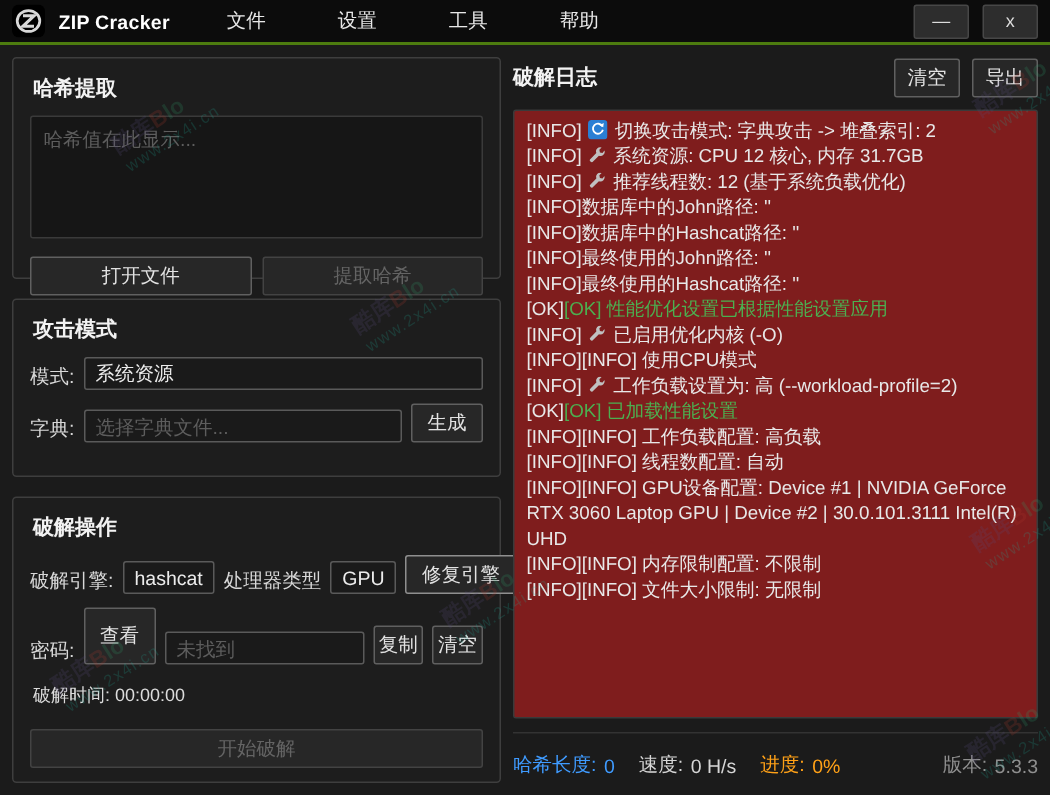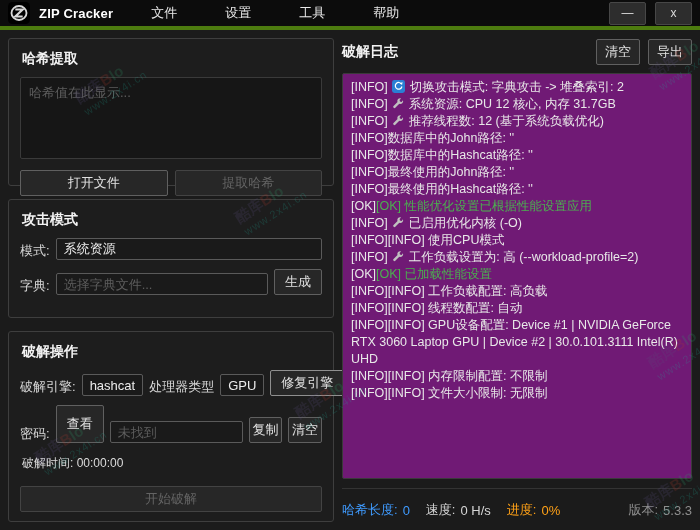--- a/index.html
+++ b/index.html
@@ -1,19 +1,19 @@
 <!DOCTYPE html>
 <html><head>
 <meta charset="utf-8">
 <style>
   html,body{margin:0;padding:0}
   body{width:700px;height:530px;background:#1b1b1b;font-family:"Liberation Sans","DejaVu Sans",sans-serif;color:#e6e6e6;overflow:hidden;position:relative}
 
   
-  .titlebar{height:30px;background:#0c0c0c;display:flex;align-items:center;padding:0 8px;border-bottom:4px solid #4d7c0f;box-sizing:border-box}
+  .titlebar{height:30px;background:#0c0c0c;display:flex;align-items:center;padding:0 8px;border-bottom:2px solid #4d7c0f;box-sizing:border-box}
   .logo{width:22px;height:22px;margin-right:9px;flex:0 0 auto}
   .app-title{font-weight:bold;font-size:13px;color:#fff;margin-right:38px;letter-spacing:.2px}
   .menu{display:flex;gap:48px;font-size:13px;color:#e8e8e8}
   .menu span{cursor:default}
   .win-controls{margin-left:auto;display:flex;gap:9px}
   .win-btn{width:35px;height:21px;background:#2d2d2d;border:1px solid #474747;color:#ddd;font-size:12px;display:flex;align-items:center;justify-content:center;border-radius:2px;cursor:pointer}
 
   
   .main{position:absolute;top:30px;left:0;right:0;bottom:0;display:flex;padding:8px;gap:8px;box-sizing:border-box}
   .left-col{width:326px;flex:0 0 326px;display:flex;flex-direction:column;gap:13px}
@@ -40,21 +40,21 @@
   .flex1{flex:1 1 auto}
 
   .time-row{font-size:12px;color:#dcdcdc;margin:12px 0 14px 2px}
   .start-btn{width:100%}
 
   
   .right-col{flex:1;display:flex;flex-direction:column;min-width:0}
   .log-header{display:flex;align-items:center;height:24px;margin-top:2px}
   .log-title{font-weight:bold;font-size:14px;color:#f2f2f2}
   .hdr-btn{margin-left:8px;width:44px;padding:0}
-  .log-box{flex:1;margin-top:9px;background:#701a75;border:1px solid #3a3a3a;border-radius:2px;padding:5px 8px;font-size:12.5px;line-height:17px;overflow:hidden;color:#e8e8e8}
+  .log-box{flex:1;margin-top:9px;background:#7f1d1d;border:1px solid #3a3a3a;border-radius:2px;padding:5px 8px;font-size:12.5px;line-height:17px;overflow:hidden;color:#e8e8e8}
   .log-line{white-space:normal;word-break:break-word}
   .log-line .ok{color:#4caf50}
   .licon{display:inline-block;margin:0 1px}
   .licon svg{vertical-align:-2px}
 
   .status-bar{border-top:1px solid #333;margin-top:9px;padding-top:9px;display:flex;font-size:13px;gap:5px;align-items:center;height:24px}
   .blue{color:#3f9bff}
   .orange{color:#ffa117}
   .grey{color:#8f8f8f}
   .lite{color:#d6d6d6}

